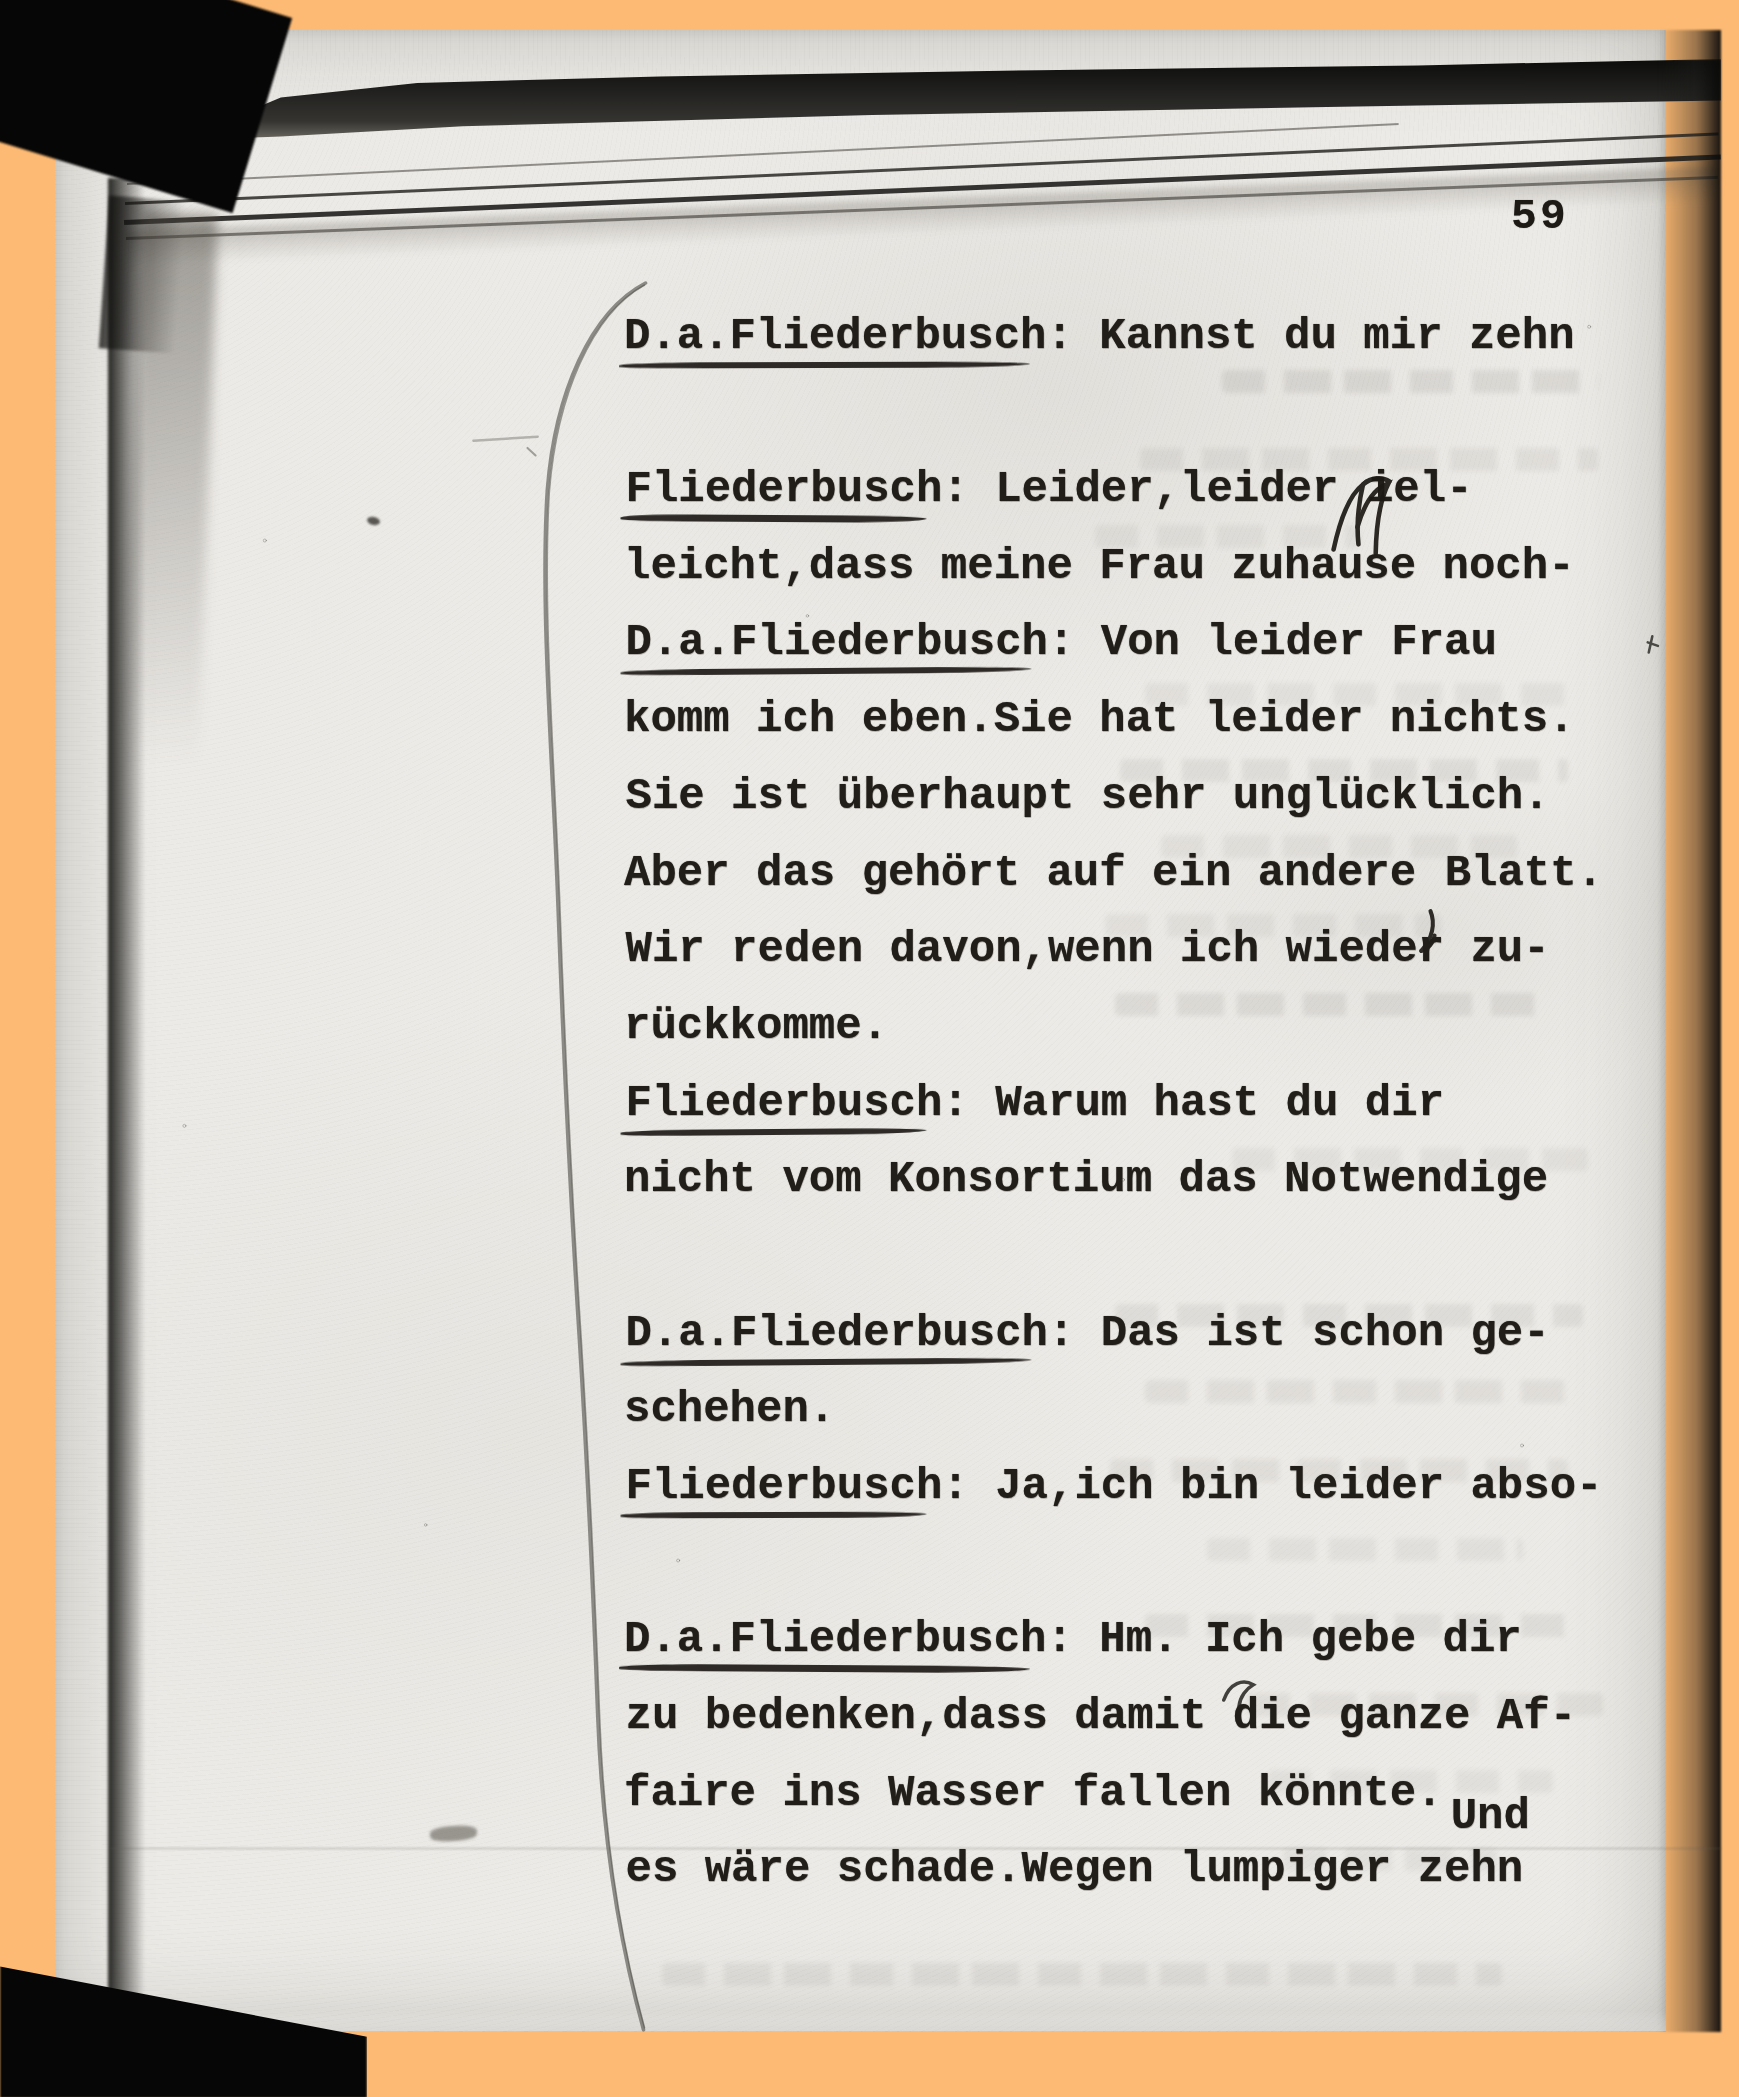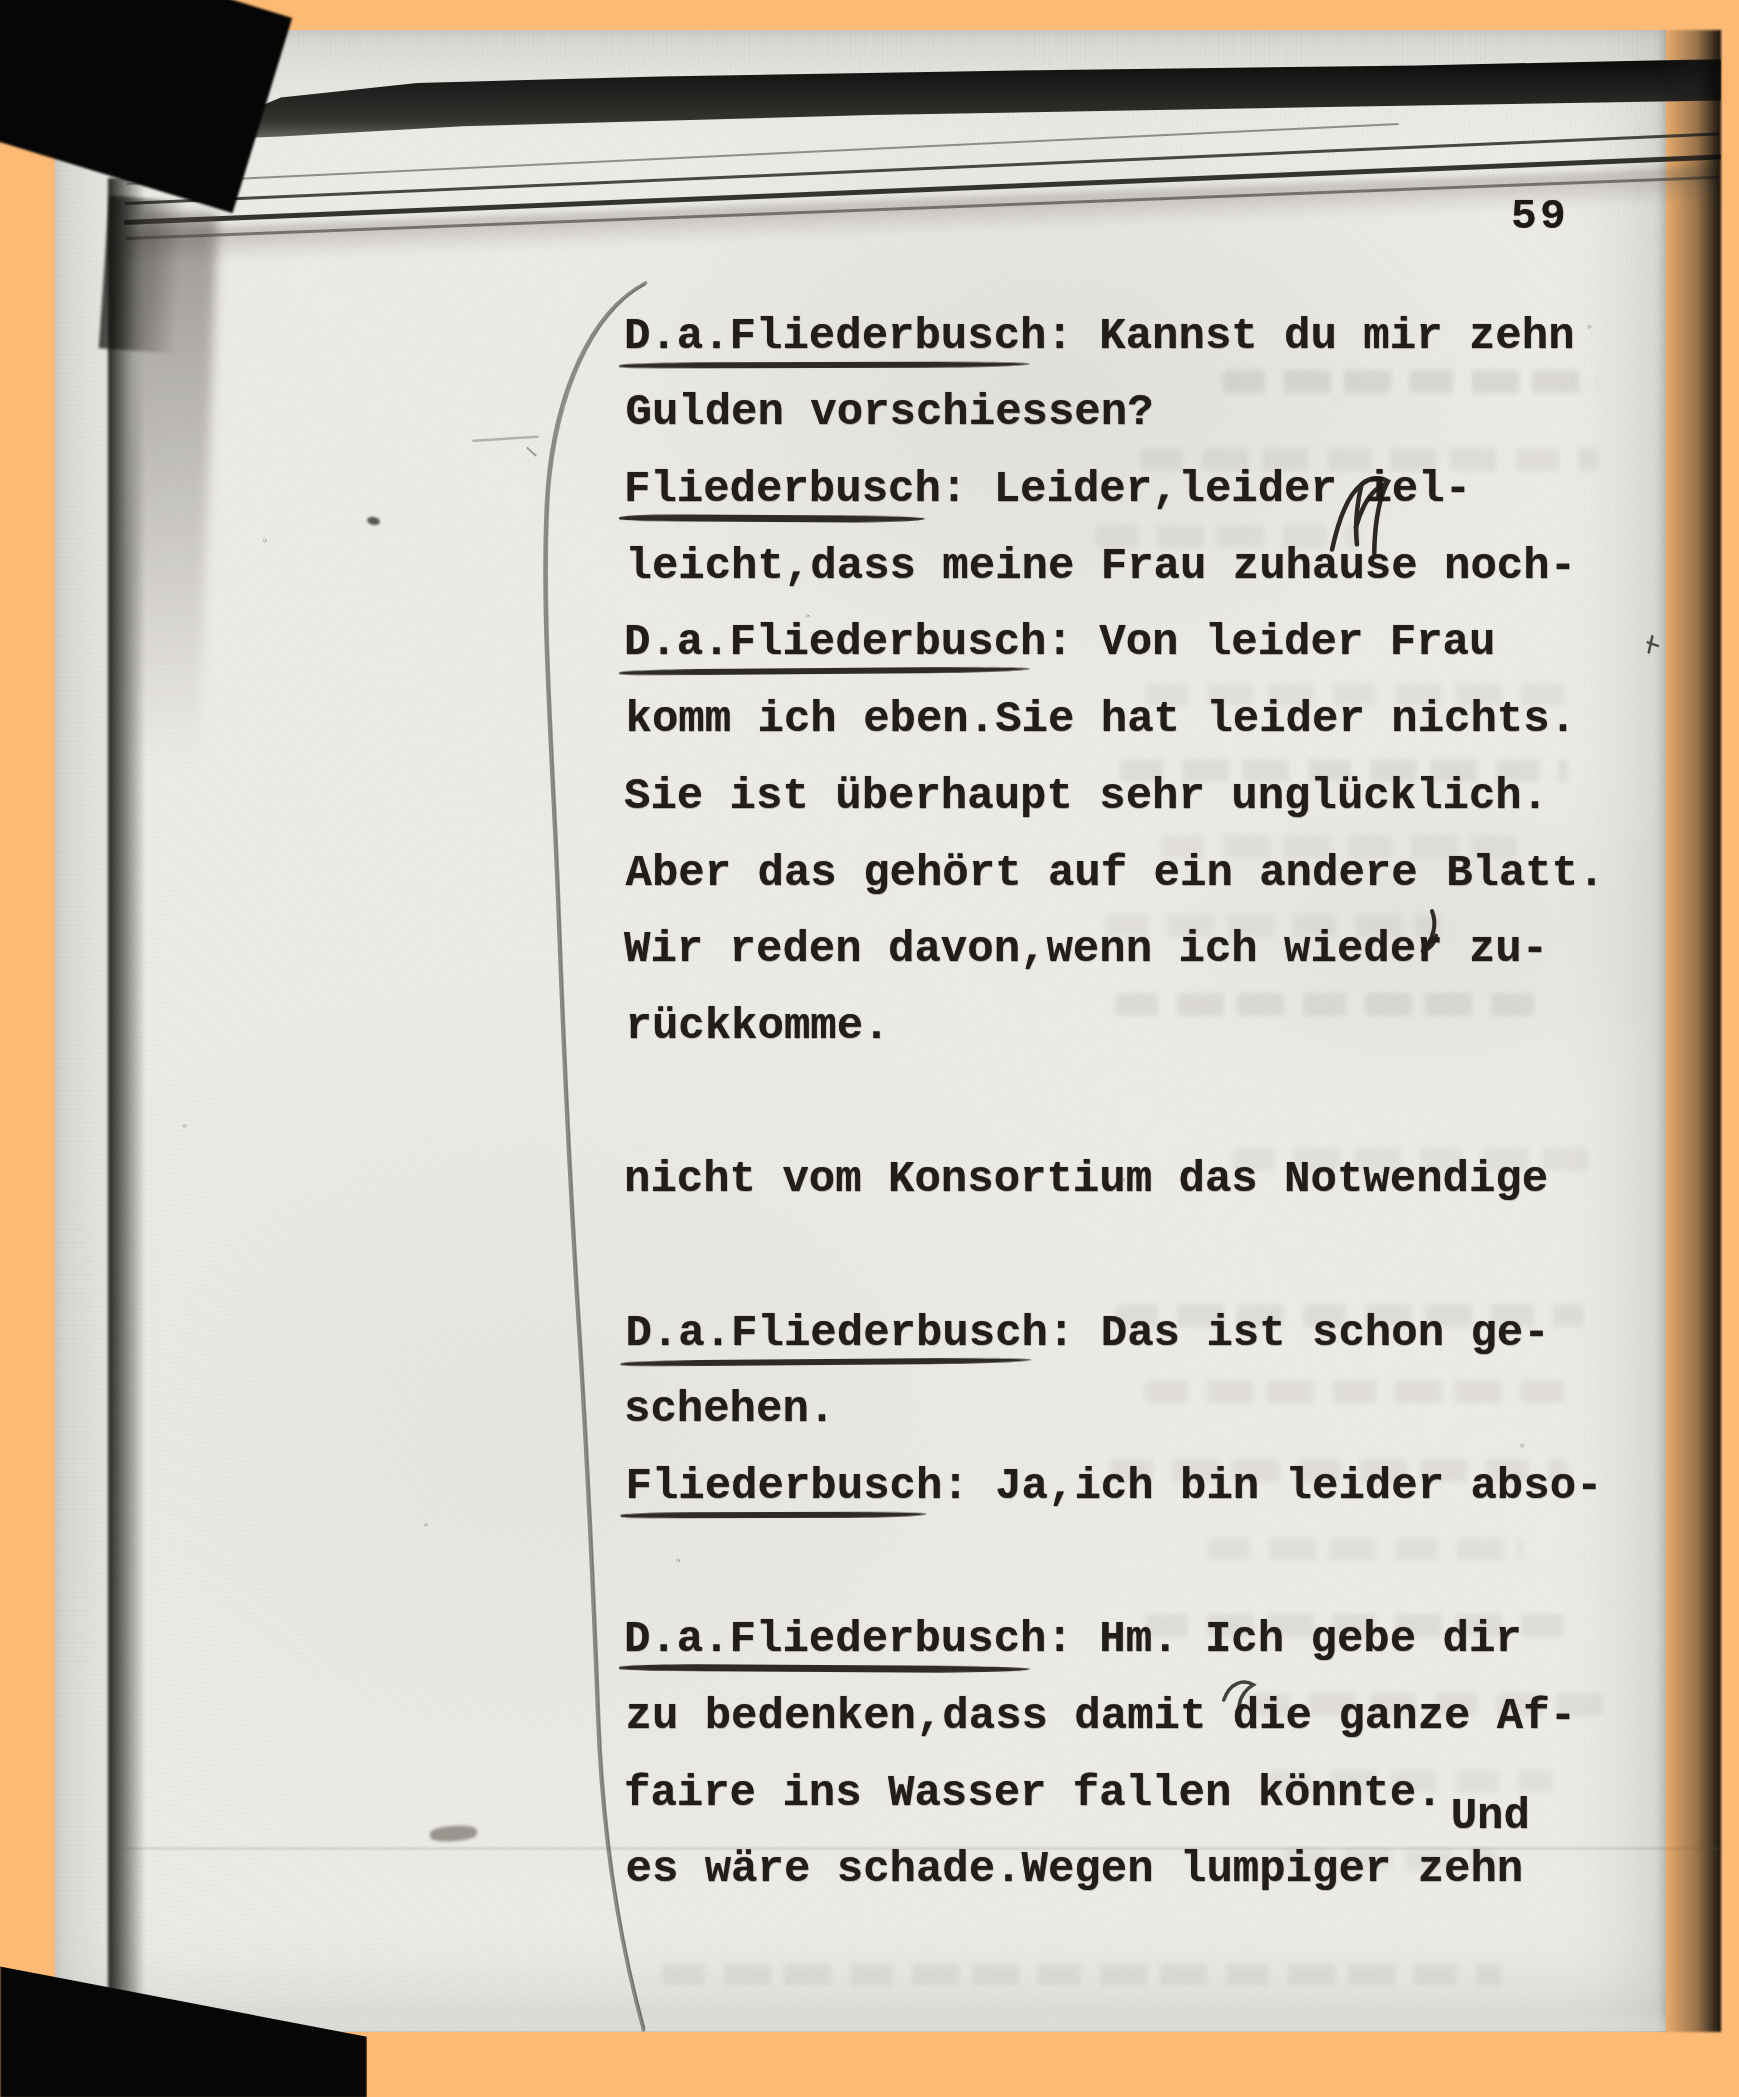--- a/index.html
+++ b/index.html
@@ -114,40 +114,40 @@
       </div>
   </div>
 
   <div class="cornerblack"></div>
   <div class="wedge"></div>
 
   <div class="pagenum">59</div>
 
   <div class="textlayer" id="textlayer">
       <div class="line" style="top: 298px;"><span>D.a.Fliederbusch:</span><span> Kannst du mir zehn</span><div class="underline u0" style="width: 411px;"></div></div>
-      <div class="line" style="top: 374px;"><span>Gulden vorschiessen?</span></div>
       <div class="line" style="top: 451px;"><span>Fliederbusch:</span><span> Leider,leider</span><span class="hwslot"><svg width="68" height="94" viewBox="0 0 134 184" style="left:-10.2px;top:-27.5px">
             <g fill="none" stroke="#1c1915" stroke-width="9" stroke-linecap="round" opacity="0.92">
               <path d="M10,148 C24,84 44,38 68,20 C60,54 55,100 59,138"></path>
               <path d="M57,104 C72,52 94,26 118,18 C103,48 94,100 93,156"></path>
               <path d="M68,20 C84,6 106,4 120,14"></path>
             </g>
           </svg></span><span>iel-</span><div class="underline u2" style="width: 306px;"></div></div>
       <div class="line" style="top: 528px;"><span>leicht,dass meine Frau zuhause noch-</span></div>
       <div class="line" style="top: 604px;"><span>D.a.Fliederbusch:</span><span> Von leider Frau</span><div class="underline u1" style="width: 411px;"></div></div>
       <div class="line" style="top: 681px;"><span>komm ich eben.Sie hat leider nichts.</span></div>
       <div class="line" style="top: 758px;"><span>Sie ist überhaupt sehr unglücklich.</span></div>
       <div class="line" style="top: 835px;"><span>Aber das gehört auf ein andere</span><span class="hwslot"><svg width="33" height="56" viewBox="0 0 64 110" style="left:-1px;top:20.4px">
             <g fill="none" stroke="#1c1915" stroke-width="8" stroke-linecap="round" opacity="0.9">
               <path d="M30,12 C40,36 34,66 12,90"></path>
               <path d="M12,90 C26,86 36,74 38,60"></path>
             </g>
           </svg></span><span>Blatt.</span></div>
       <div class="line" style="top: 911px;"><span>Wir reden davon,wenn ich wieder zu-</span></div>
       <div class="line" style="top: 988px;"><span>rückkomme.</span></div>
+      <div class="line" style="top: 1065px;"><span>Fliederbusch:</span><span> Warum hast du dir</span><div class="underline u1" style="width: 306px;"></div></div>
       <div class="line" style="top: 1141px;"><span>nicht vom Konsortium das Notwendige</span></div>
       <div class="line" style="top: 1295px;"><span>D.a.Fliederbusch:</span><span> Das ist schon ge-</span><div class="underline u1" style="width: 411px;"></div></div>
       <div class="line" style="top: 1371px;"><span>schehen.</span></div>
       <div class="line" style="top: 1448px;"><span>Fliederbusch:</span><span> Ja,ich bin leider abso-</span><div class="underline u0" style="width: 306px;"></div></div>
       <div class="line" style="top: 1601px;"><span>D.a.Fliederbusch:</span><span> Hm. Ich gebe dir</span><div class="underline u2" style="width: 411px;"></div></div>
       <div class="line" style="top: 1678px;"><span>zu bedenken,dass damit die ganze Af-</span></div>
       <div class="line" style="top: 1755px;"><span>faire ins Wasser fallen könnte.</span><span class="dropped">Und</span></div>
       <div class="line" style="top: 1831px;"><span>es wäre schade.Wegen lumpiger zehn</span></div>
     </div>
 

